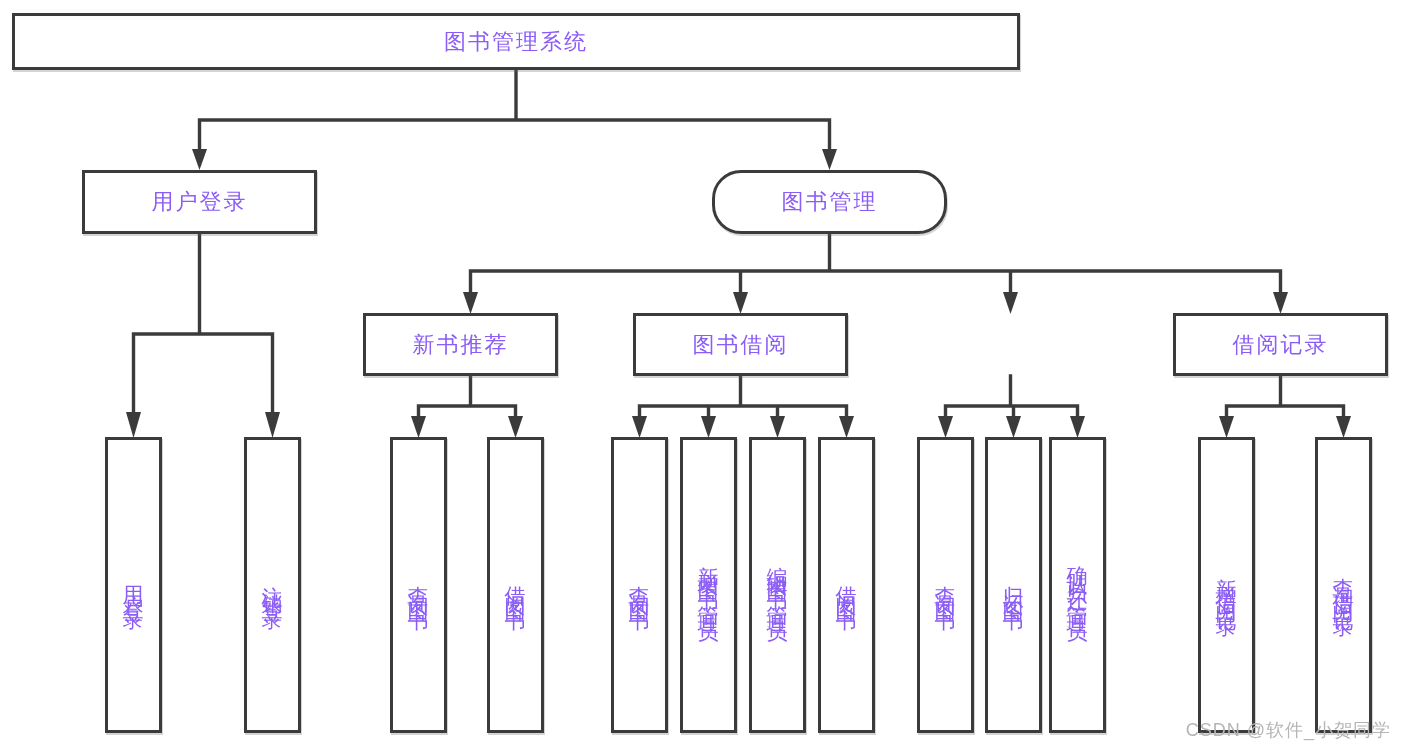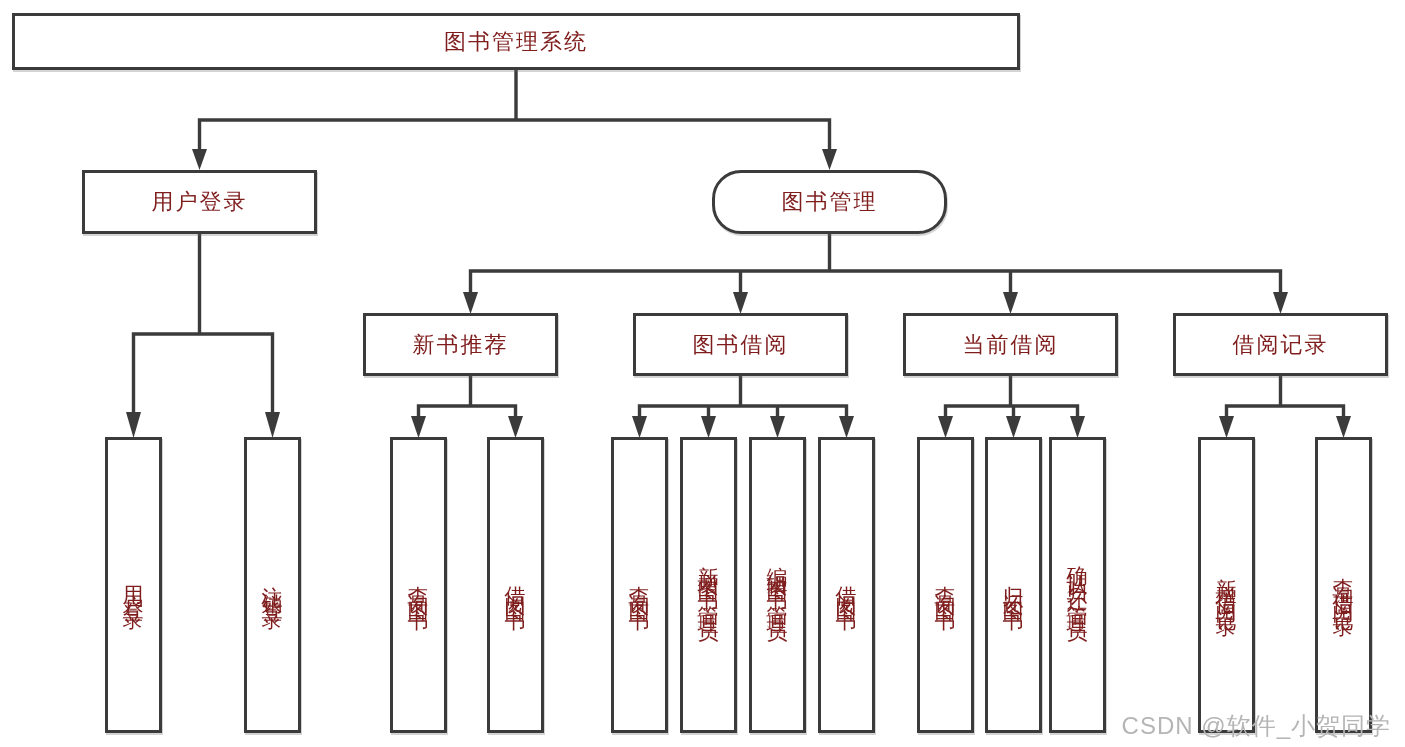--- a/index.html
+++ b/index.html
@@ -3,32 +3,32 @@
 <meta charset="utf-8">
 <style>
   html,body { margin:0; padding:0; background:#ffffff; }
   .stage {
     position:relative; width:1405px; height:747px; background:#ffffff;
     font-family:"Liberation Sans","DejaVu Sans",sans-serif; overflow:hidden;
   }
   svg.wires { position:absolute; left:0; top:0; width:1405px; height:747px; }
   .box {
     position:absolute; box-sizing:border-box; background:#ffffff;
-    border:3px solid #3b3b3b; color:#7f1d1d;
+    border:3px solid #3b3b3b; color:#8b5cf6;
     display:flex; align-items:center; justify-content:center;
     box-shadow:1px 2px 0 rgba(100,100,100,0.28);
   }
   .h  { font-size:22px; letter-spacing:2px; white-space:nowrap; }
   .v  {
     writing-mode:vertical-rl; text-orientation:mixed;
     font-size:21px; letter-spacing:0.38em; line-height:1;
   }
   .watermark {
     position:absolute; right:14px; bottom:5px; z-index:9;
-    font-size:24px; letter-spacing:1px; color:#b5b5b5; white-space:nowrap;
+    font-size:18px; letter-spacing:1px; color:#b5b5b5; white-space:nowrap;
   }
 </style>
 </head>
 <body>
 
 <div class="stage">
 
   <svg class="wires" viewBox="0 0 1405 747" aria-hidden="true">
     <g stroke="#3b3b3b" stroke-width="3.4" fill="none" stroke-linecap="square">
       <path d="M516 70 V120 M199.5 120 H829.5 M199.5 120 V152 M829.5 120 V152"></path>
@@ -62,21 +62,20 @@
     </g>
   </svg>
 
   <div class="box h" style="left:12px; top:13px; width:1008px; height:57px;">图书管理系统</div>
 
   <div class="box h" style="left:82px; top:170px; width:235px; height:64px;">用户登录</div>
   <div class="box h" style="left:712px; top:170px; width:235px; height:64px;border-radius:29px;">图书管理</div>
 
   <div class="box h" style="left:363px; top:313px; width:195px; height:63px;">新书推荐</div>
   <div class="box h" style="left:633px; top:313px; width:215px; height:63px;">图书借阅</div>
-  <div class="box h" style="left:903px; top:313px; width:215px; height:63px;">当前借阅</div>
   <div class="box h" style="left:1173px; top:313px; width:215px; height:63px;">借阅记录</div>
 
   <div class="box v" style="left:105px; top:437px; width:57px; height:296px;">用户登录</div>
   <div class="box v" style="left:244px; top:437px; width:57px; height:296px;">注销登录</div>
 
   <div class="box v" style="left:390px; top:437px; width:57px; height:296px;">查询图书</div>
   <div class="box v" style="left:487px; top:437px; width:57px; height:296px;">借阅图书</div>
 
   <div class="box v" style="left:611px; top:437px; width:57px; height:296px;">查询图书</div>
   <div class="box v" style="left:680px; top:437px; width:57px; height:296px;">新增图书（管理员）</div>

